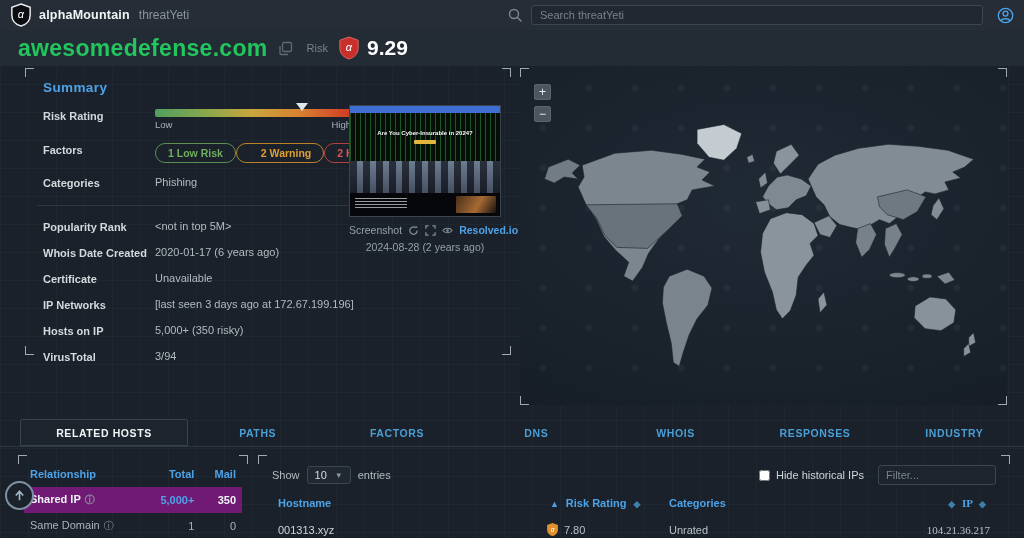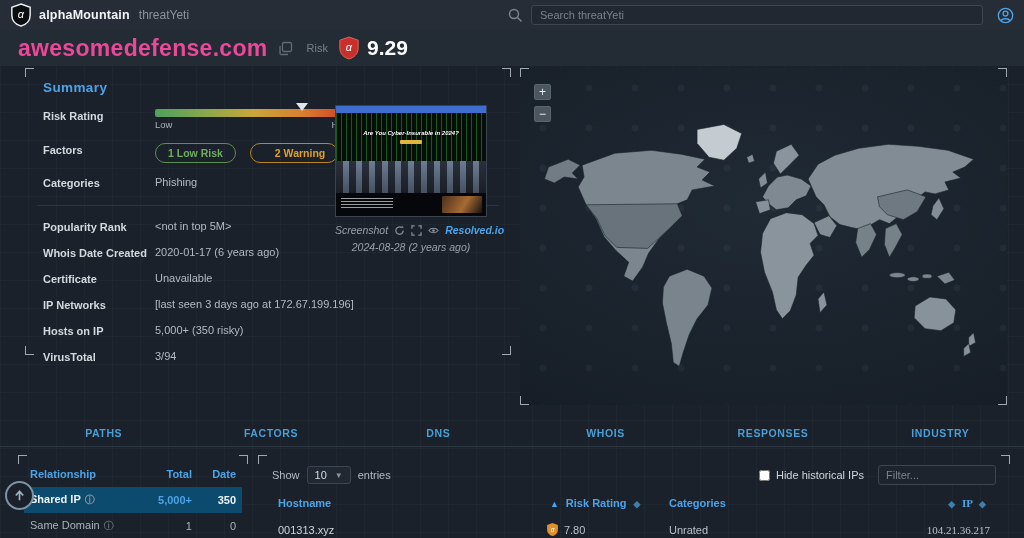--- a/index.html
+++ b/index.html
@@ -31,21 +31,21 @@
     width:452px; height:20px; background:#222831; border:1px solid #3c4652; border-radius:3px;
     color:#cdd4da; font-size:11px; padding:0 8px; outline:none; font-family:inherit;
   }
   .nav-search input::placeholder { color:#79828c; }
   .account-icon { width:17px; height:17px; margin-left:6px; cursor:pointer; }
   
   .domain-band {
     position:absolute; top:30px; left:0; right:0; height:36px; background:#232b34;
     display:flex; align-items:center; padding:0 18px; z-index:6;
   }
-  .domain-title { font-size:23px; font-weight:bold; color:#ec4899; letter-spacing:.3px; }
+  .domain-title { font-size:23px; font-weight:bold; color:#22c55e; letter-spacing:.3px; }
   .copy-icon { width:15px; height:15px; margin-left:10px; opacity:.6; cursor:pointer; }
   .risk-label { font-size:11px; color:#78828c; margin-left:14px; margin-right:10px; }
   .risk-shield { width:22px; height:24px; }
   .risk-score { font-size:21px; font-weight:bold; color:#ffffff; margin-left:7px; }
   
   .panel { position:absolute; z-index:6; }
   .corner { position:absolute; width:9px; height:9px; border:0 solid #b9c3cc; opacity:.85; }
   .corner.tl { top:0; left:0; border-top-width:1.5px; border-left-width:1.5px; }
   .corner.tr { top:0; right:0; border-top-width:1.5px; border-right-width:1.5px; }
   .corner.bl { bottom:0; left:0; border-bottom-width:1.5px; border-left-width:1.5px; }
@@ -55,28 +55,28 @@
   .summary-title { color:#4da3e8; font-size:13.5px; font-weight:bold; letter-spacing:.4px; margin:2px 0 14px 6px; }
   .srow { display:flex; align-items:flex-start; margin:0 0 13px 6px; }
   .srow .slabel { width:112px; flex:0 0 112px; font-size:11px; font-weight:bold; color:#d3dade; padding-top:1px; }
   .srow .sval { font-size:11px; color:#b3bbc2; }
   .riskbar-wrap { width:196px; }
   .riskbar { position:relative; height:8px; border-radius:2px;
     background:linear-gradient(90deg,#4fa05e,#87a84c,#c9a63c,#d97f30,#cf3a25); }
   .riskbar .marker { position:absolute; top:-6px; width:0; height:0; transform:translateX(-6px);
     border-left:6px solid transparent; border-right:6px solid transparent; border-top:8px solid #dfe7ec; }
   .riskbar-ends { display:flex; justify-content:space-between; font-size:9.5px; color:#aab2ba; margin-top:2px; }
-  .pills { display:flex; gap:14px; }
+  .pills { display:flex; gap:0; }
   .pill { font-size:10.5px; font-weight:bold; border:1px solid; border-radius:11px; padding:3px 12px; white-space:nowrap; }
   .pill.low { color:#6fae5e; border-color:#5d8f50; }
   .pill.warning { color:#e0a030; border-color:#b98427;padding-left:24px; }
   .pill.high { color:#e05252; border-color:#b64040; }
   .sdivider { border-top:1px solid #2d3741; margin:16px 0 14px 0; }
   
-  .thumb-box { position:absolute; top:37px; right:24px; width:152px;font-style:italic; }
+  .thumb-box { position:absolute; top:37px; right:10px; width:152px; }
   .thumb { width:152px; height:112px; border:1px solid #3a4450; overflow:hidden; background:#000; cursor:pointer; }
   .thumb .bar { height:7px; background:#3e6fd0; }
   .thumb .matrix { position:relative; height:48px; background:#050f08;
     background-image:repeating-linear-gradient(90deg, rgba(46,160,67,0.5) 0 1px, transparent 1px 5px);
     display:flex; flex-direction:column; align-items:center; justify-content:center; }
   .thumb .matrix .hl { font-size:6px; font-weight:bold; color:#fff; text-align:center; text-shadow:0 0 2px #000; }
   .thumb .matrix .btn { width:22px; height:4px; background:#e2b53c; margin-top:4px; border-radius:1px; }
   .thumb .city { height:32px; background:linear-gradient(#7e8fa6,#39414f);
     background-image:repeating-linear-gradient(90deg, rgba(20,24,32,0.8) 0 7px, rgba(90,104,125,0.55) 7px 13px),
       linear-gradient(#8595ab,#2c333f); }
@@ -110,21 +110,21 @@
   .tab { display:flex; align-items:center; justify-content:center; font-size:10.5px; letter-spacing:.6px;
     color:#4a9fd6; cursor:pointer; flex:1; font-weight:bold; }
   .tab.active { flex:0 0 168px; color:#f2f5f8; background:#1d242d; border:1px solid #39434e; border-radius:2px 2px 0 0; }
   
   #rel-panel { top:455px; left:18px; width:230px; height:100px; padding:10px 6px 6px 6px; }
   .rel-table { width:100%; border-collapse:collapse; font-size:11px; }
   .rel-table th { color:#4da3e8; font-weight:bold; text-align:left; padding:3px 6px 7px 6px; }
   .rel-table th.num, .rel-table td.num { text-align:right; }
   .rel-table td { padding:6px; color:#aab2ba; }
   .rel-row { cursor:pointer; }
-  .rel-row.selected { background:#0c4a6e; }
+  .rel-row.selected { background:#701a75; }
   .rel-row.selected td { color:#f0f4f7; font-weight:bold; }
   .rel-row.selected td.total { color:#4da3e8; }
   .info-glyph { font-size:10px; color:#8a949e; margin-left:4px; cursor:pointer; }
   .scrolltop { position:absolute; top:481px; left:5px; width:29px; height:29px; border-radius:50%;
     border:2px solid #7d92a3; background:#1a212a; z-index:8; display:flex; align-items:center; justify-content:center; cursor:pointer; }
   .scrolltop svg { width:13px; height:13px; }
   
   #hosts-panel { top:455px; left:258px; width:752px; height:100px; padding:10px 14px 0 14px; }
   .hosts-controls { display:flex; align-items:center; font-size:11px; color:#b3bbc2; }
   .show-select { display:inline-flex; align-items:center; gap:8px; margin:0 7px; border:1px solid #3c4652;
@@ -322,37 +322,38 @@
     </svg>
 
     <div class="map-zoom">
       <div class="zbtn">+</div>
       <div class="zbtn">−</div>
     </div>
 
   </div>
 
   <div class="tabs">
+    <div class="tab active">RELATED HOSTS</div>
     <div class="tab">PATHS</div>
     <div class="tab">FACTORS</div>
     <div class="tab">DNS</div>
     <div class="tab">WHOIS</div>
     <div class="tab">RESPONSES</div>
     <div class="tab">INDUSTRY</div>
   </div>
 
   <div id="rel-panel" class="panel">
     <span class="corner tl"></span>
       <span class="corner tr"></span>
     <table class="rel-table">
       <thead>
         <tr>
           <th>Relationship</th>
           <th class="num">Total</th>
-          <th class="num">Date</th>
+          <th class="num">Mail</th>
         </tr>
       </thead>
       <tbody>
         <tr class="rel-row selected">
           <td><span>Shared IP</span><span class="info-glyph">ⓘ</span></td>
           <td class="num total">5,000+</td>
           <td class="num">350</td>
         </tr>
         <tr class="rel-row">
           <td><span>Same Domain</span><span class="info-glyph">ⓘ</span></td>

